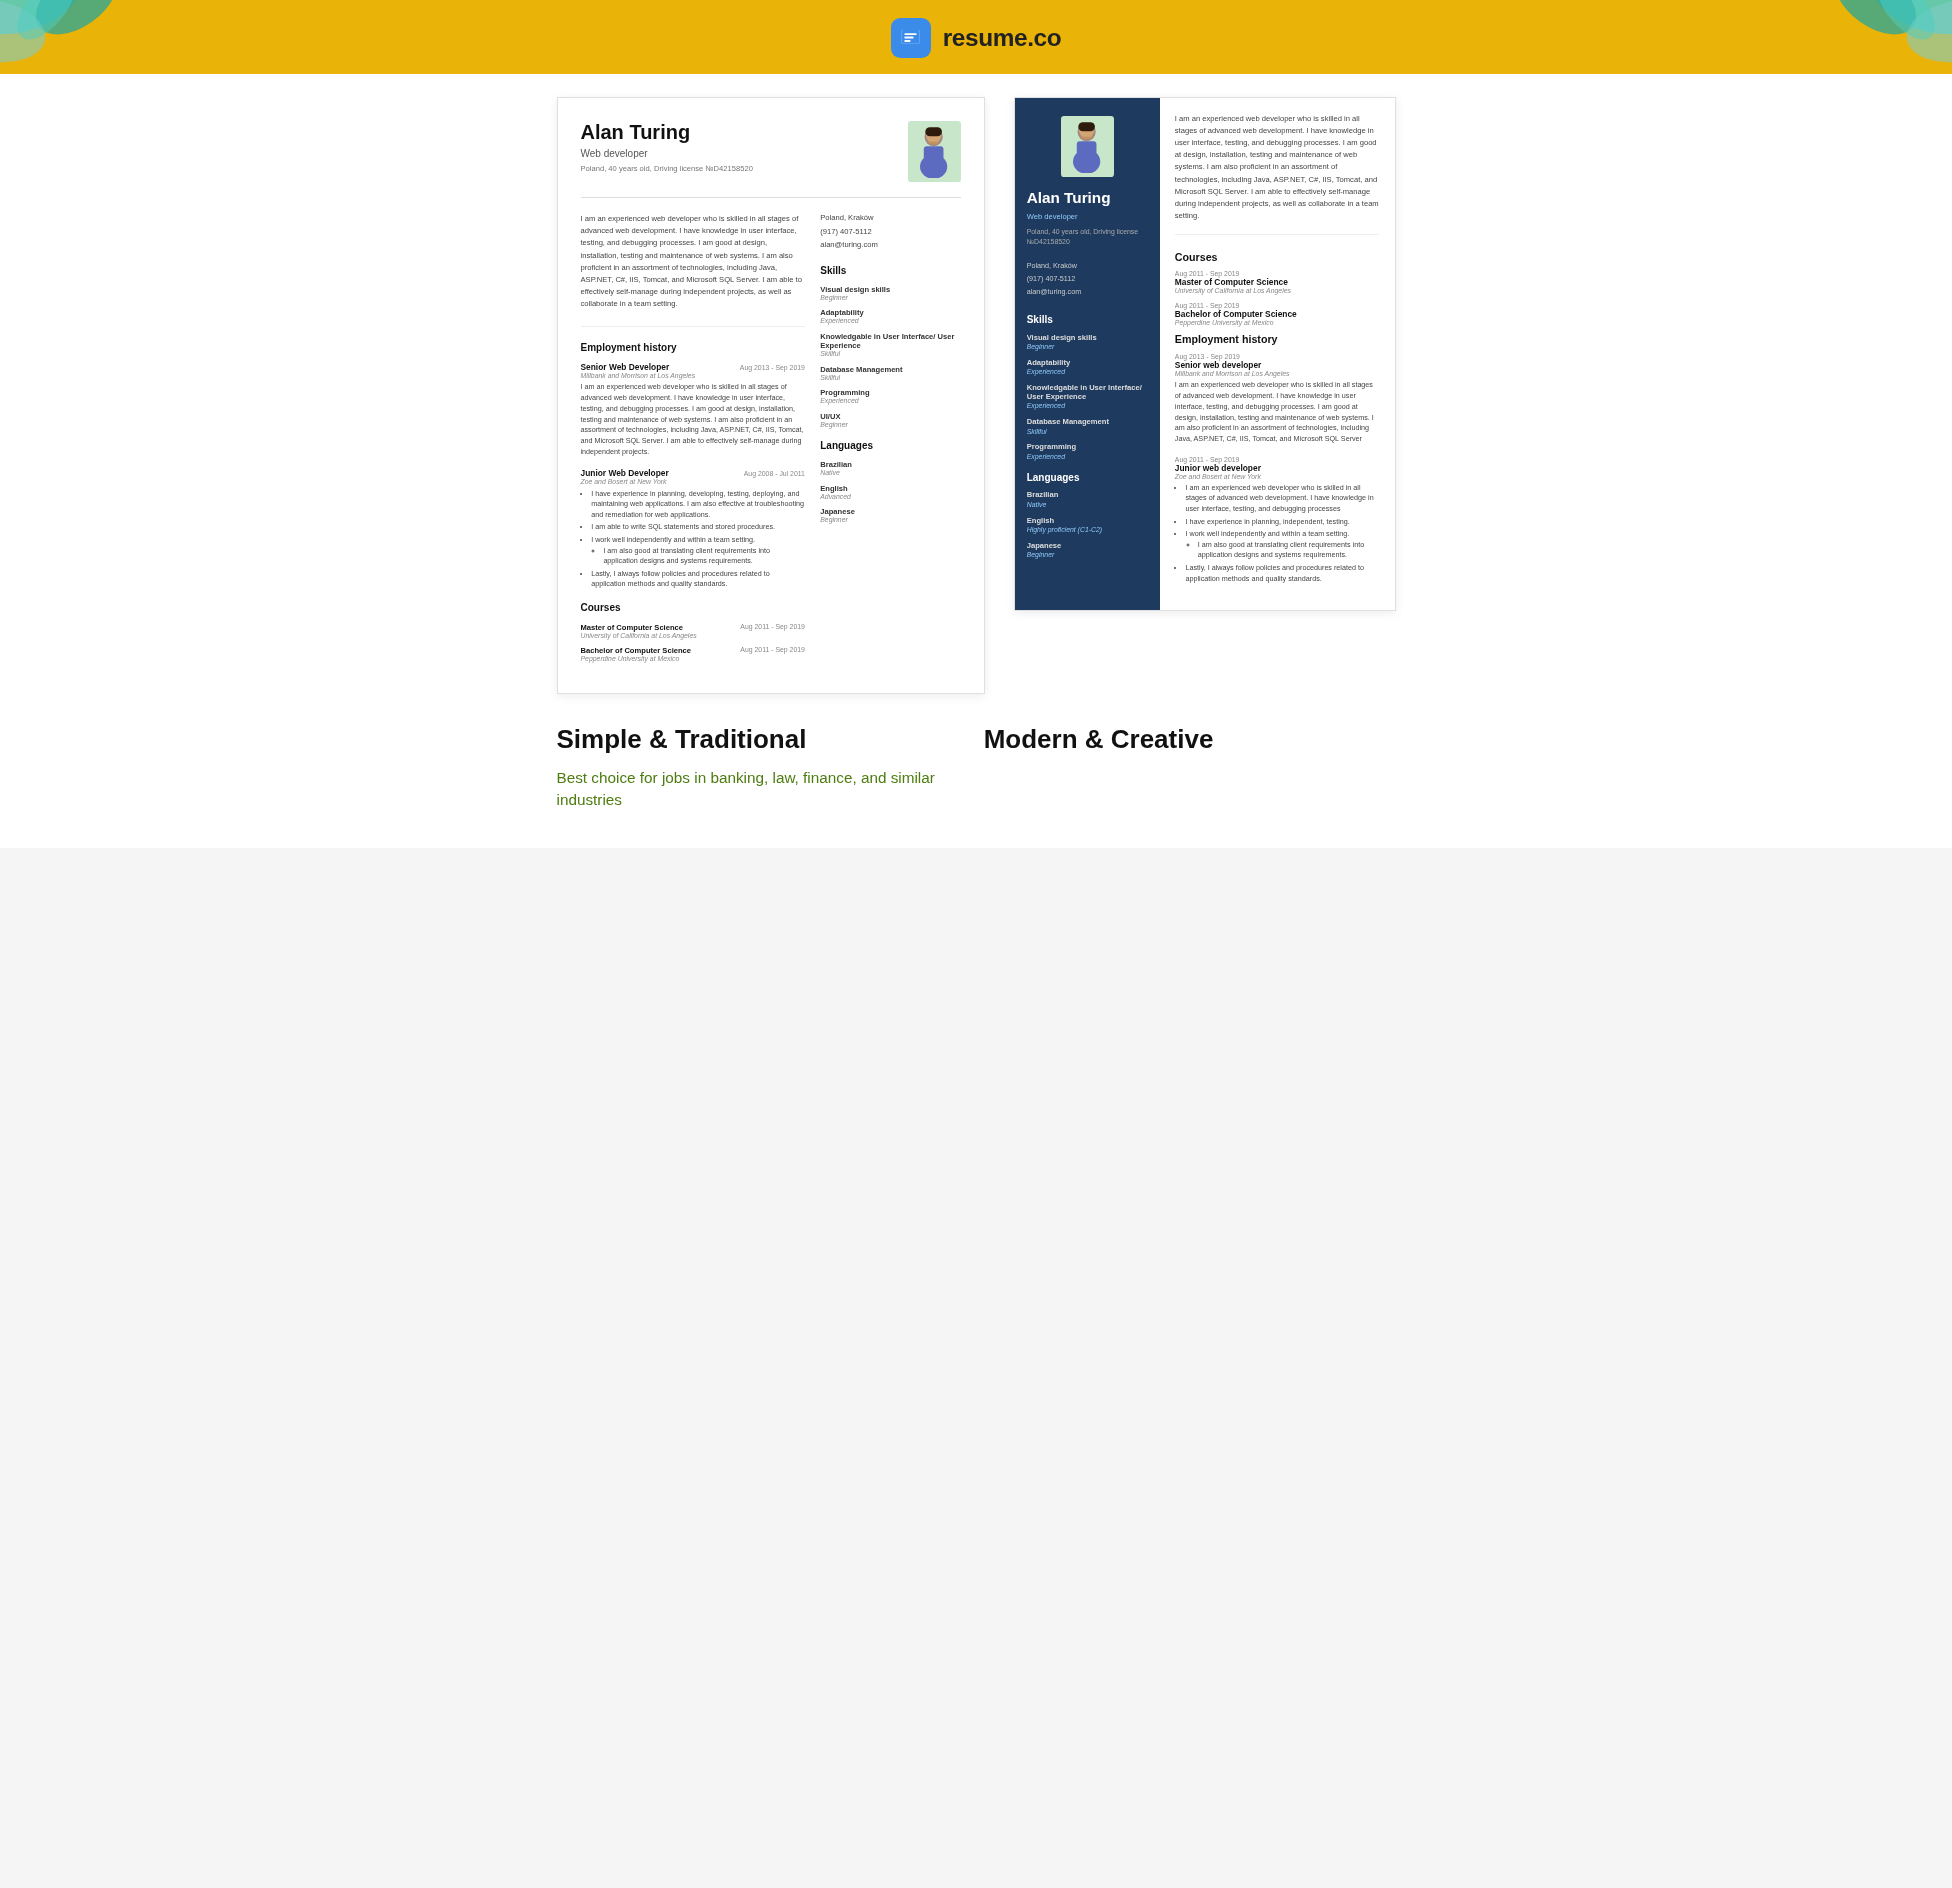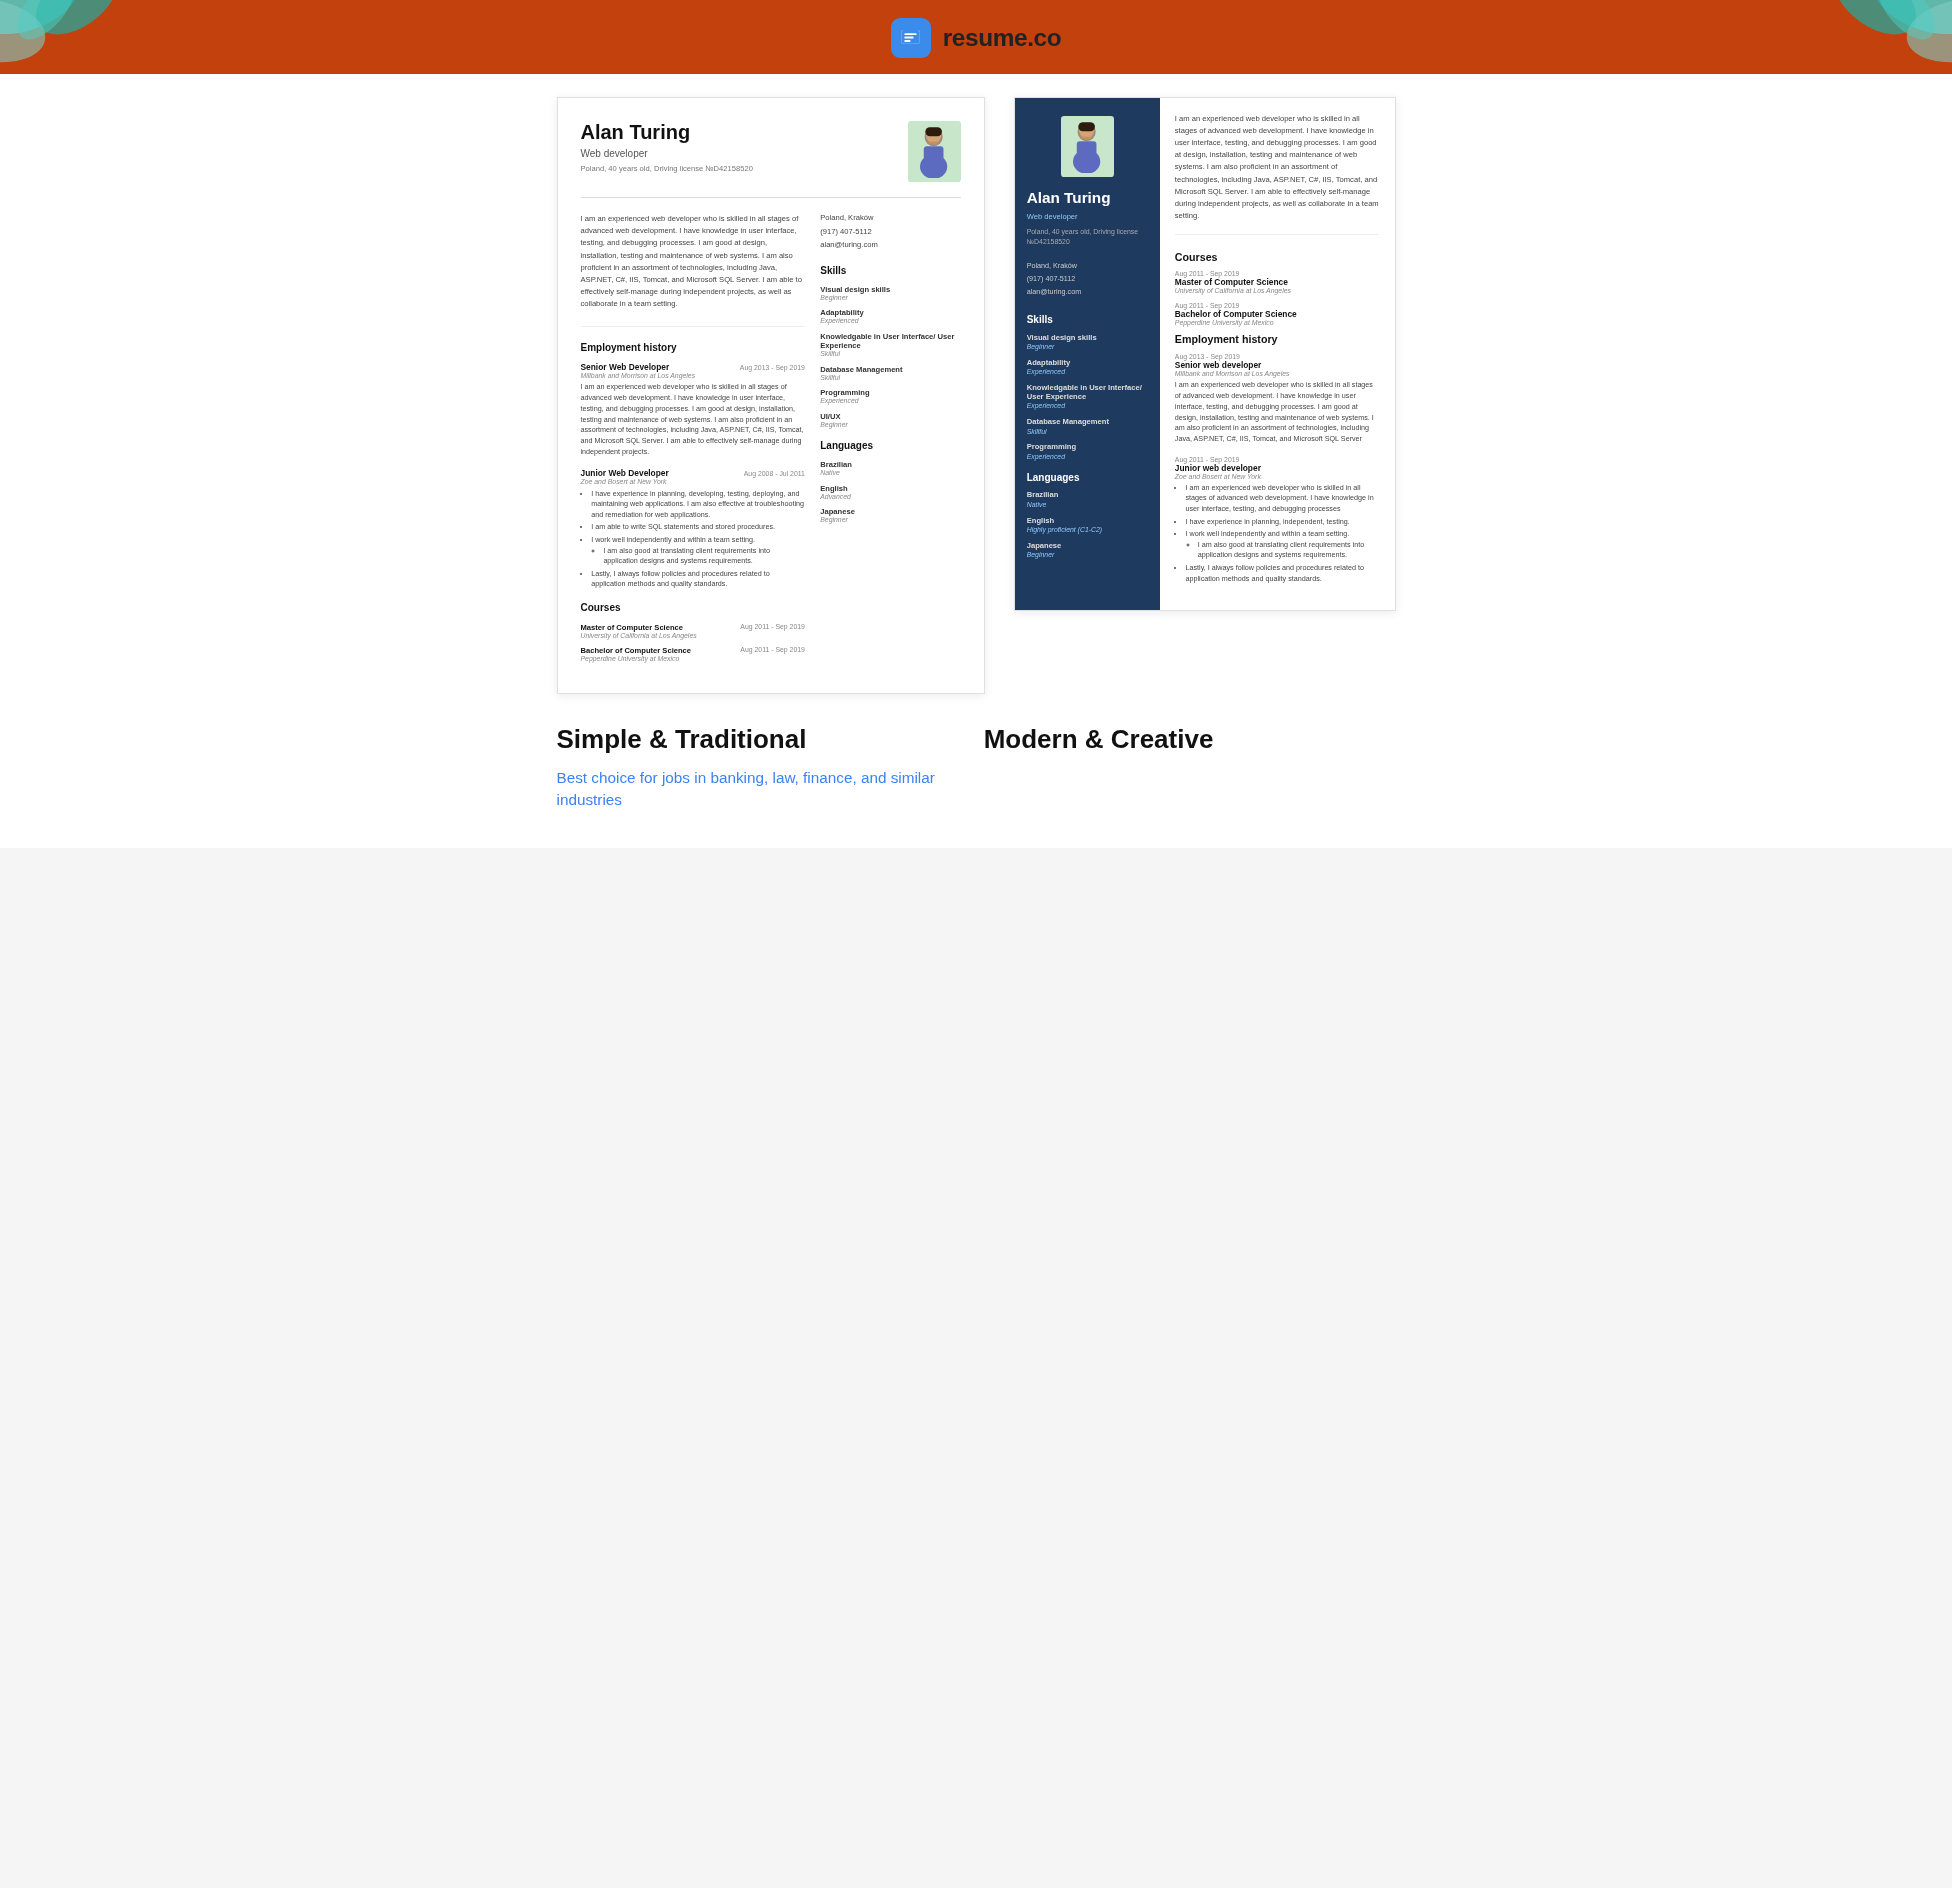--- a/index.html
+++ b/index.html
@@ -8,21 +8,21 @@
       background: #f5f5f5;
       min-height: 100vh;
     }
 
     
     .header {
       display: flex;
       align-items: center;
       justify-content: center;
       padding: 18.3px 0 15.3px;
-      background: #c2410c;
+      background: #eab308;
       gap: 12px;
     }
     .logo-icon {
       width: 40px;
       height: 40px;
       background: #3b8beb;
       border-radius: 9.2px;
       display: flex;
       align-items: center;
       justify-content: center;
@@ -275,21 +275,21 @@
       text-align: left;
     }
     .bottom-label-title {
       font-size: 26px;
       font-weight: 800;
       color: #111;
       margin-bottom: 12.2px;
     }
     .bottom-label-desc {
       font-size: 15.3px;
-      color: #3b82f6;
+      color: #4d7c0f;
       line-height: 1.4;
     }
 
     
     .person-svg { width: 42px; height: 53px; }
 
     
     .page-wrapper {
       background: white;
       position: relative;

